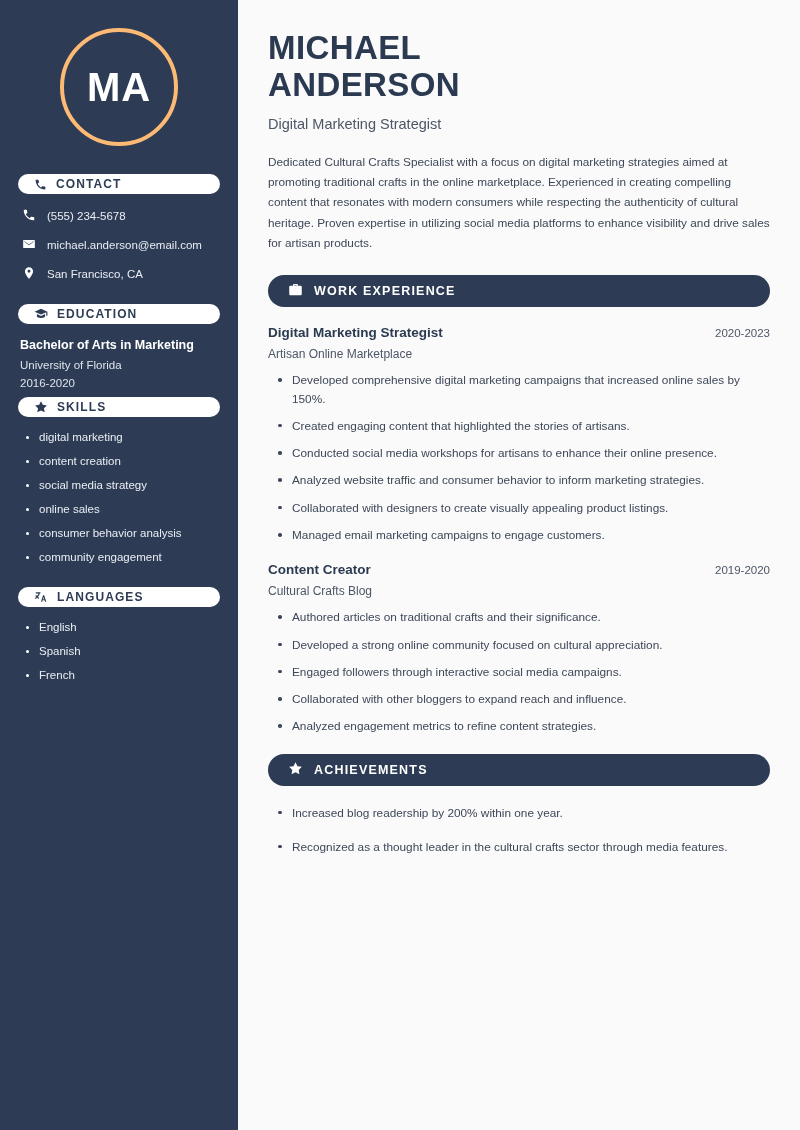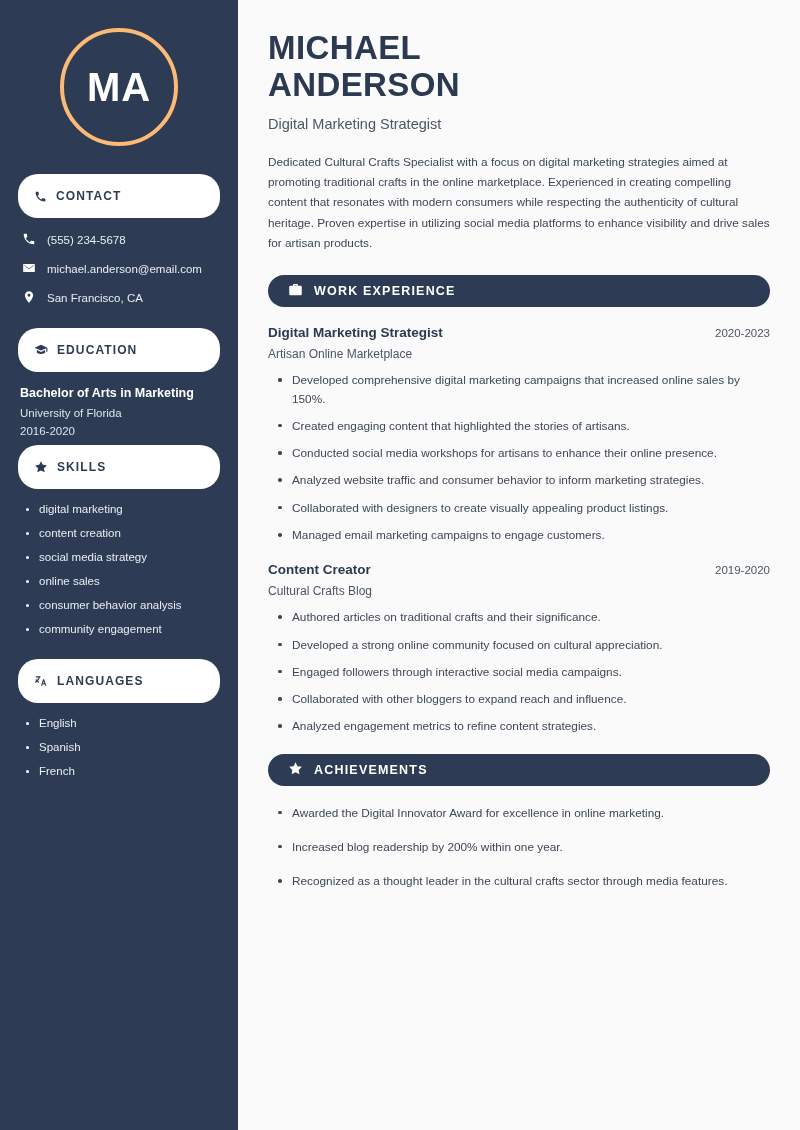--- a/index.html
+++ b/index.html
@@ -44,21 +44,21 @@
     font-size: 40px;
     letter-spacing: 1px;
     font-weight: 700;
     color: #ffffff;
   }
 
   .pill {
     background: #ffffff;
     color: #2d3c54;
     border-radius: 20px;
-    height: 44px;
+    height: 20px;
     display: flex;
     align-items: center;
     gap: 9px;
     padding: 0 16px;
     font-size: 12px;
     font-weight: 700;
     letter-spacing: 1.1px;
     margin-bottom: 14px;
   }
   .pill svg { display:block; }
@@ -330,19 +330,18 @@
     <div class="section-bar">
       <span>
         <svg width="15" height="15" viewBox="0 0 24 24" fill="#ffffff">
             <path d="m12 2 3.1 6.3 7 1-5 4.9 1.2 6.9L12 17.8 5.7 21.1l1.2-6.9-5-4.9 7-1L12 2z"></path>
           </svg>
       </span>
       <span>ACHIEVEMENTS</span>
     </div>
 
     <ul class="main-list spaced">
-      <li>Awarded the Digital Innovator Award for excellence in online marketing.</li>
       <li>Increased blog readership by 200% within one year.</li>
       <li>Recognized as a thought leader in the cultural crafts sector through media features.</li>
     </ul>
 
   </main>
 </div>
 
 </body></html>

